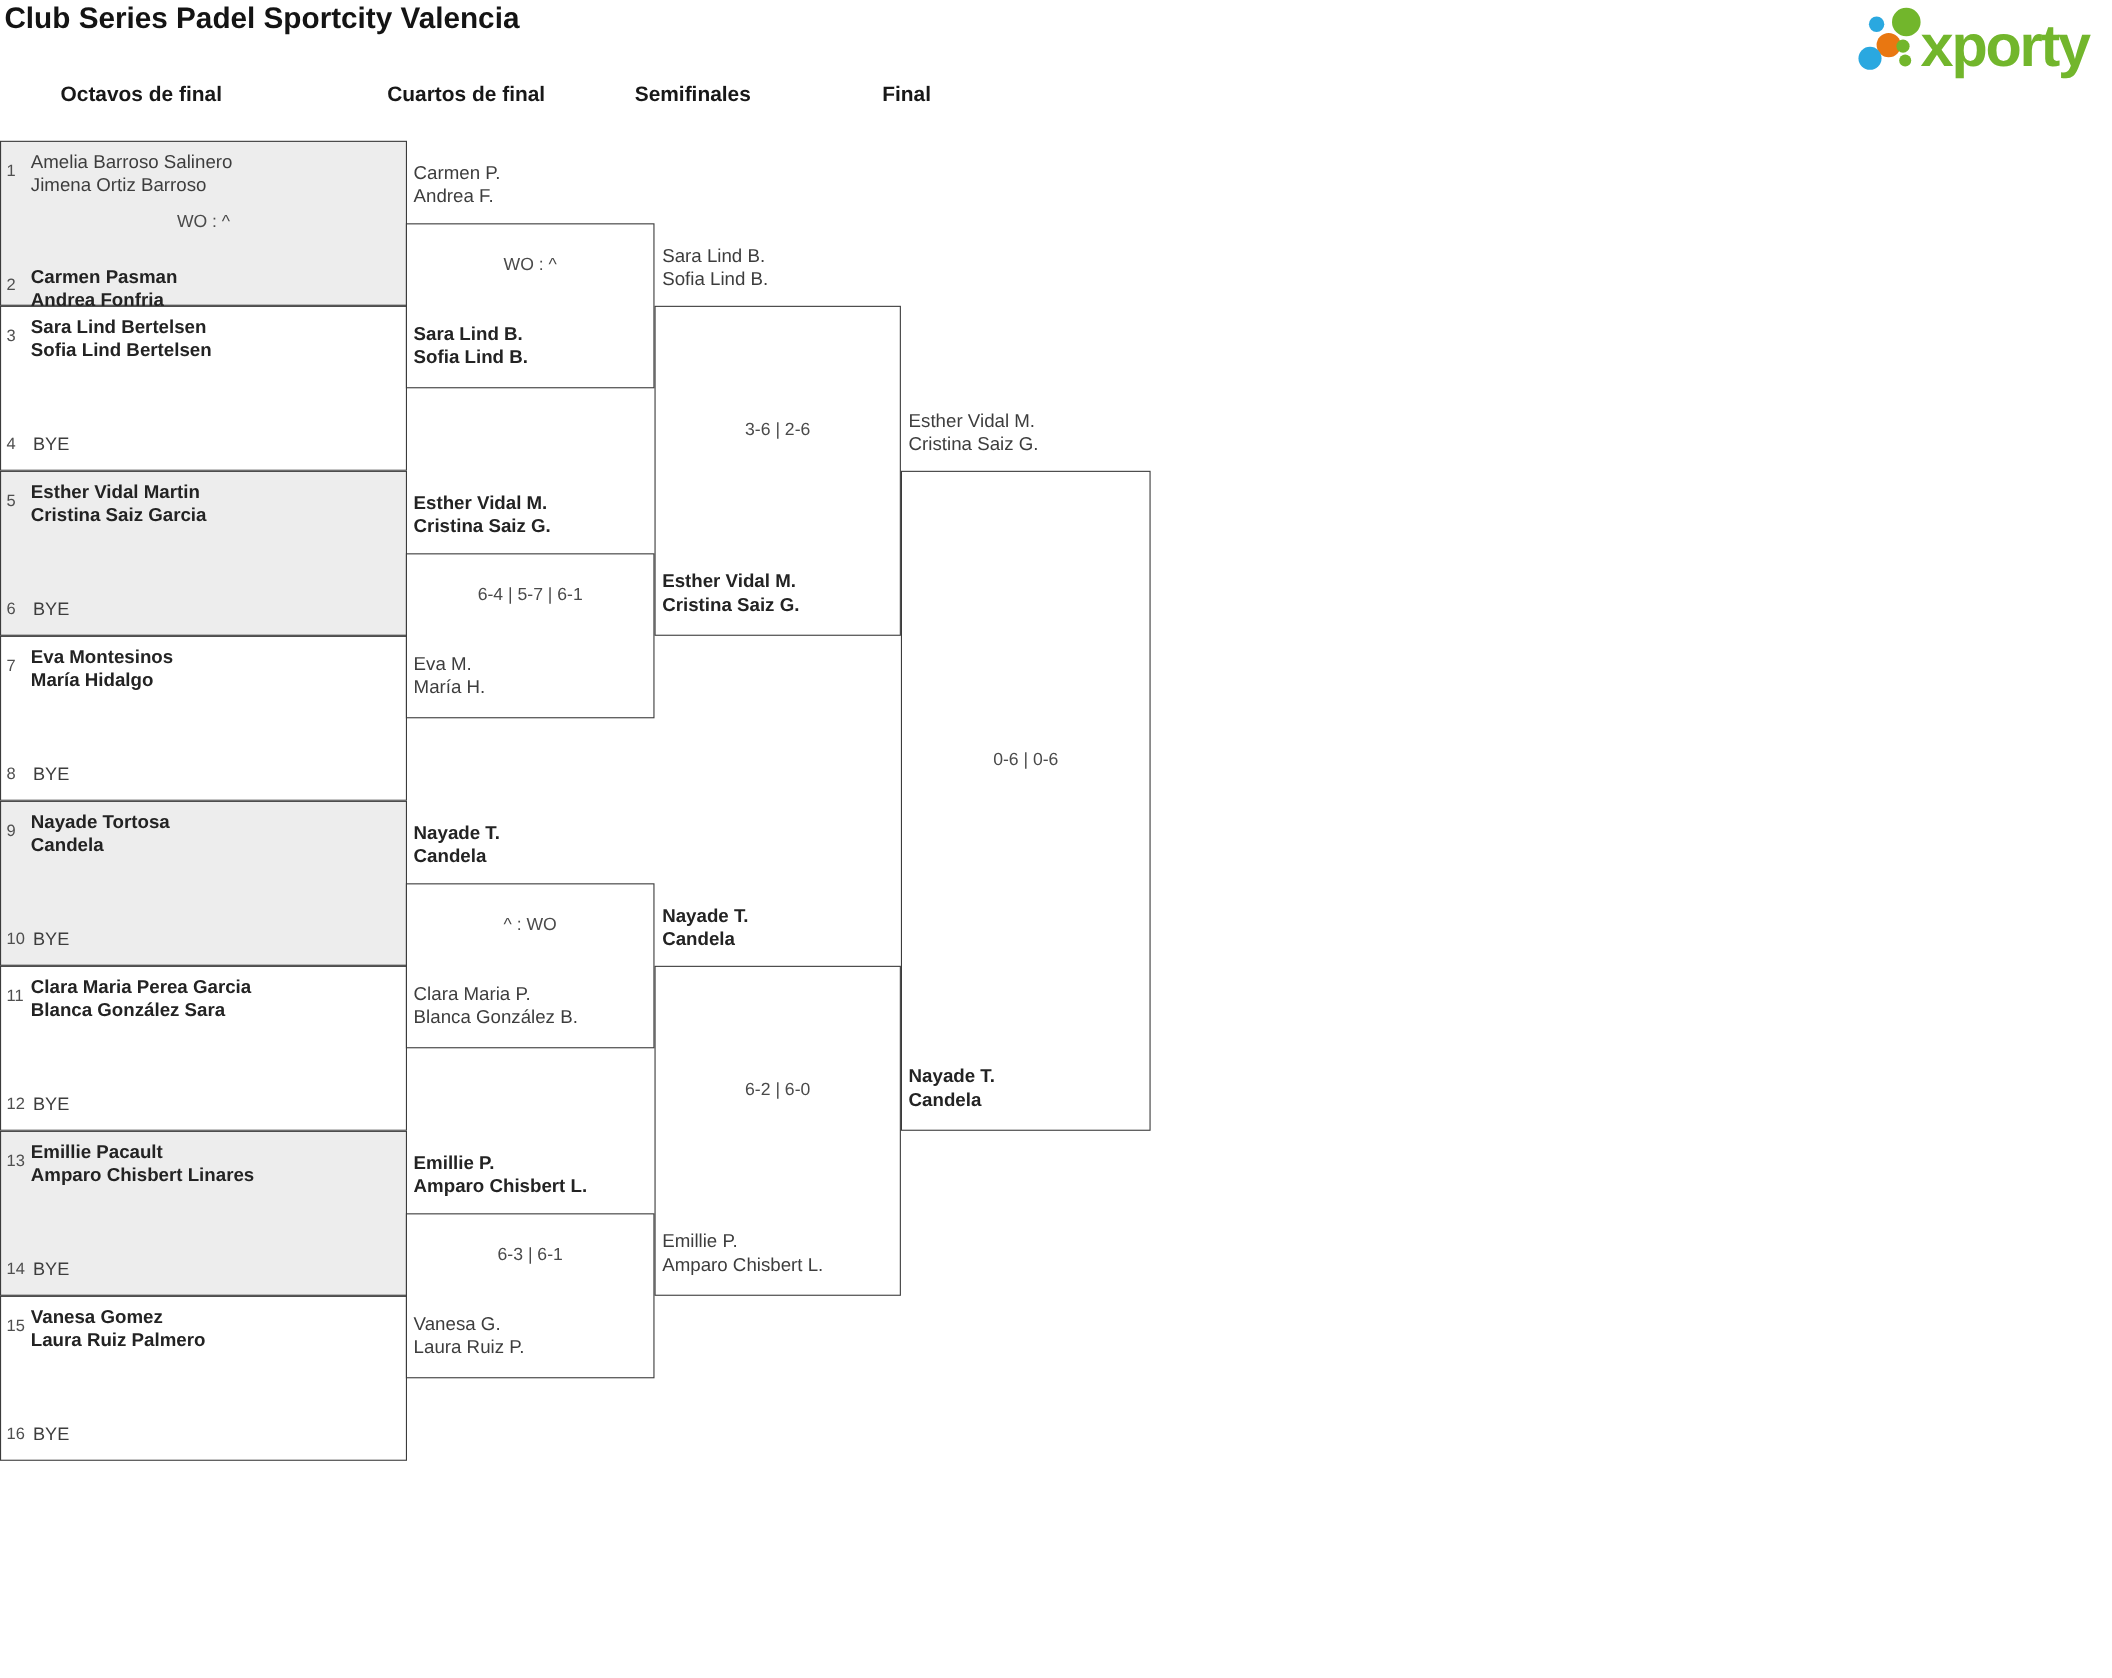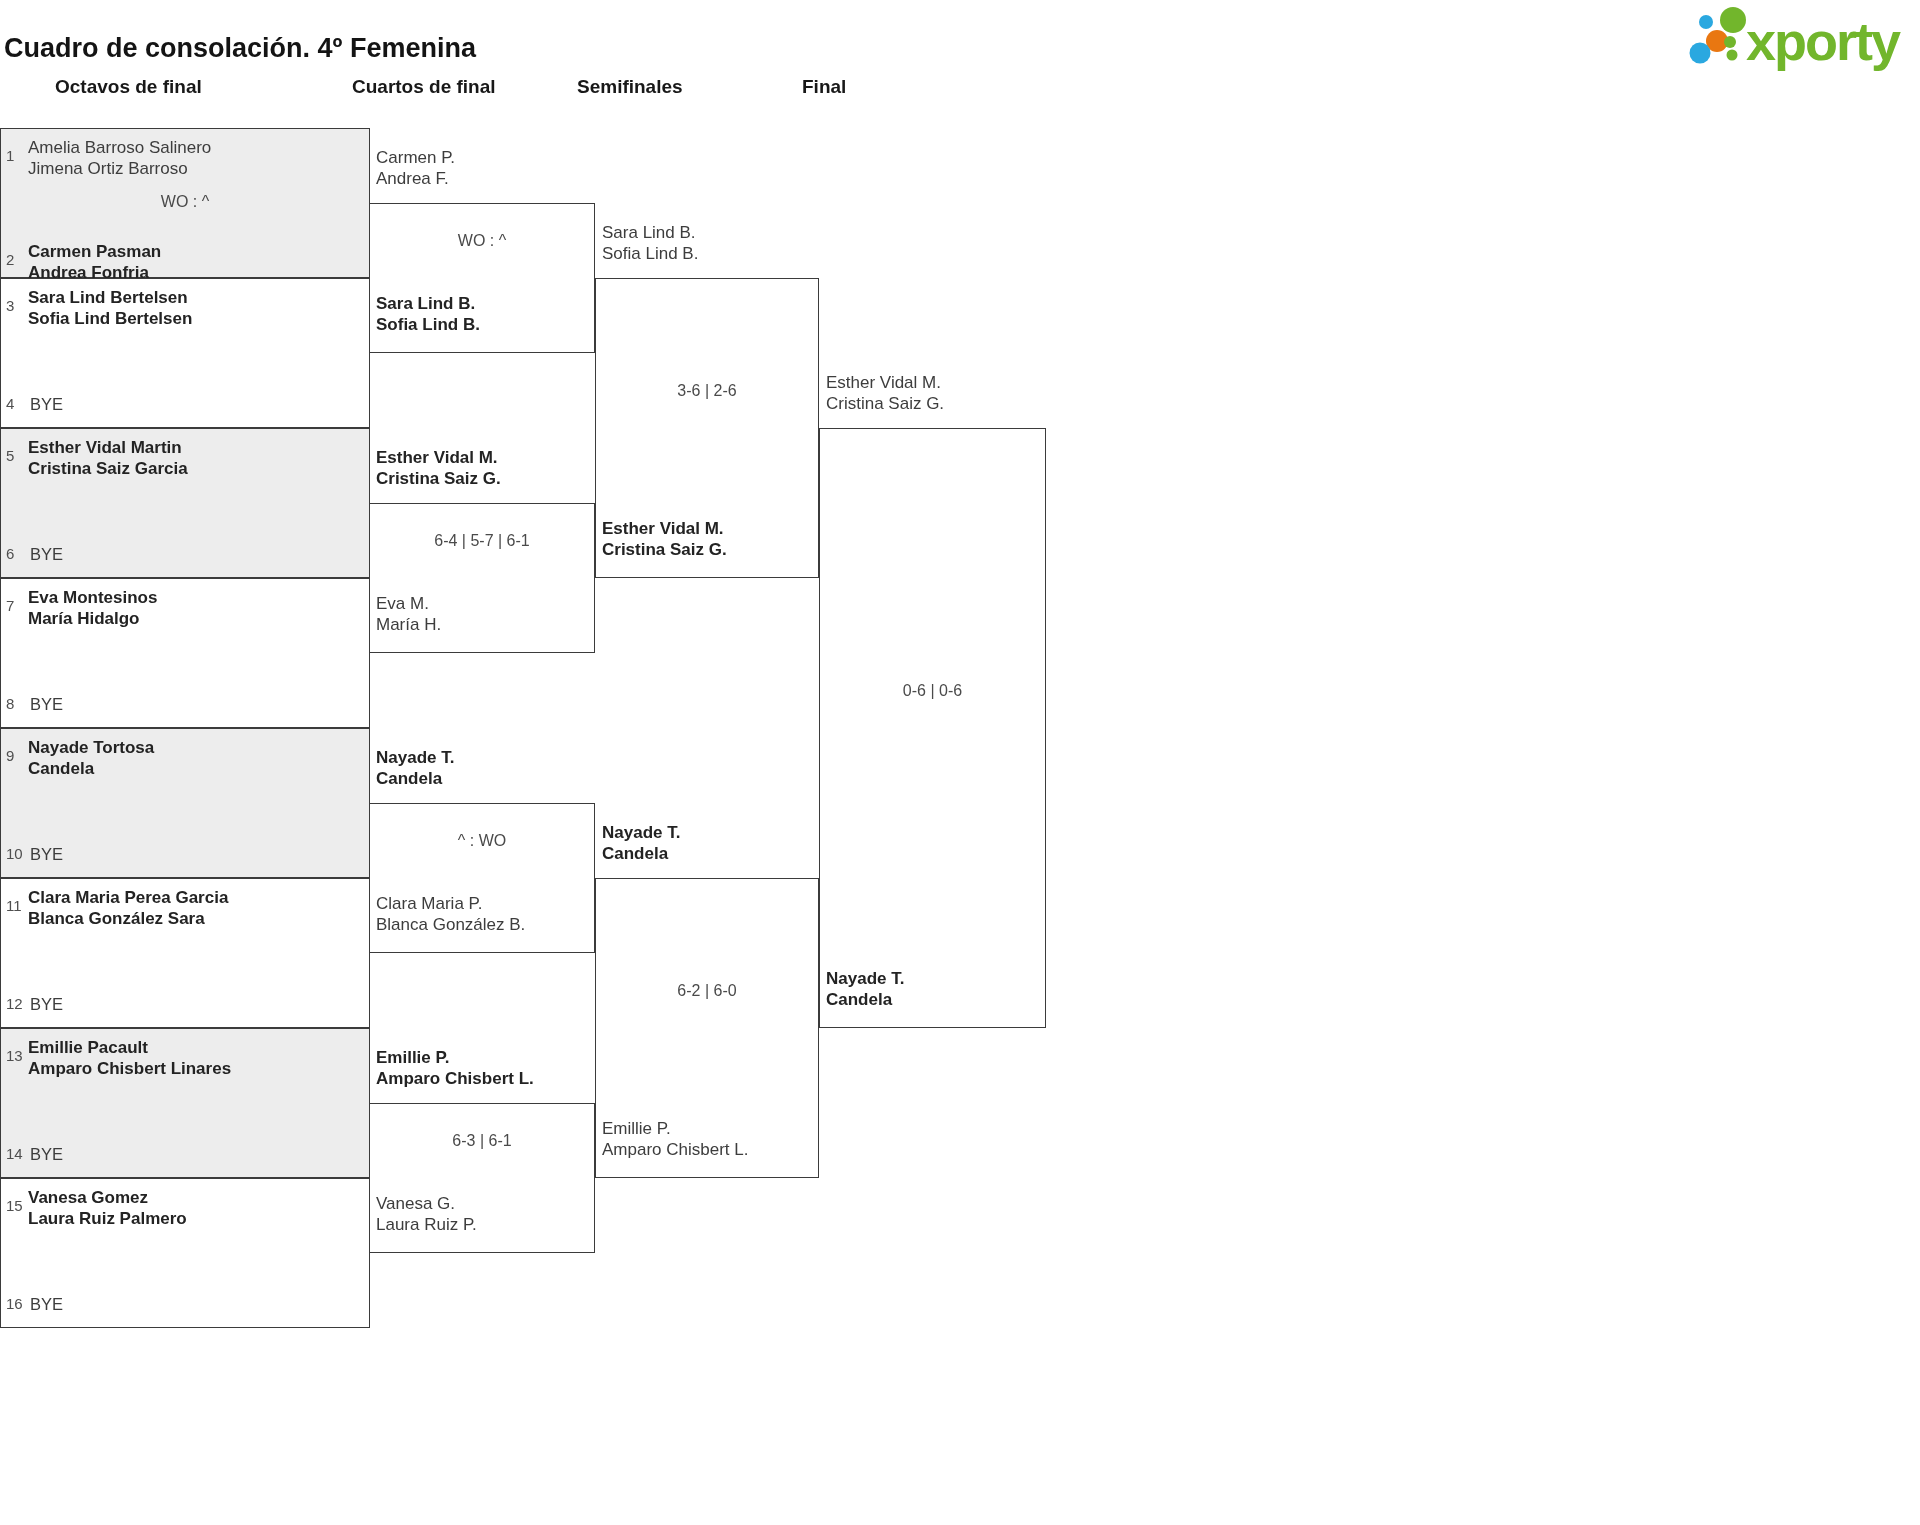--- a/index.html
+++ b/index.html
@@ -16,21 +16,21 @@
   .seed{position:absolute;font-size:15px;color:#4f4f4f;white-space:nowrap;}
   .bye{position:absolute;font-size:16.5px;color:#3d3d3d;white-space:nowrap;}
   .score{position:absolute;text-align:center;font-size:16px;color:#4a4a4a;white-space:nowrap;}
   #logo{position:absolute;left:1680px;top:2px;}
 </style>
 </head>
 <body>
 
 <div id="canvas">
 
-  <div class="title-line" style="top:33px">Cuadro de consolación. 4º Femenina</div>
+  <div class="title-line" style="top:1px">Club Series Padel Sportcity Valencia</div>
 
   <svg id="logo" width="240" height="75" viewBox="0 0 240 75">
     <circle cx="26" cy="20" r="7" fill="#2aa8e0"></circle>
     <circle cx="53" cy="18" r="13" fill="#72b62c"></circle>
     <circle cx="37" cy="39" r="11" fill="#e97711"></circle>
     <circle cx="50" cy="40" r="6" fill="#72b62c"></circle>
     <circle cx="20" cy="51" r="10.5" fill="#2aa8e0"></circle>
     <circle cx="52" cy="53" r="5.5" fill="#72b62c"></circle>
     <text x="66" y="58" font-family="Liberation Sans, sans-serif" font-size="54" font-weight="700" letter-spacing="-2" fill="#72b62c">xporty</text>
   </svg>

